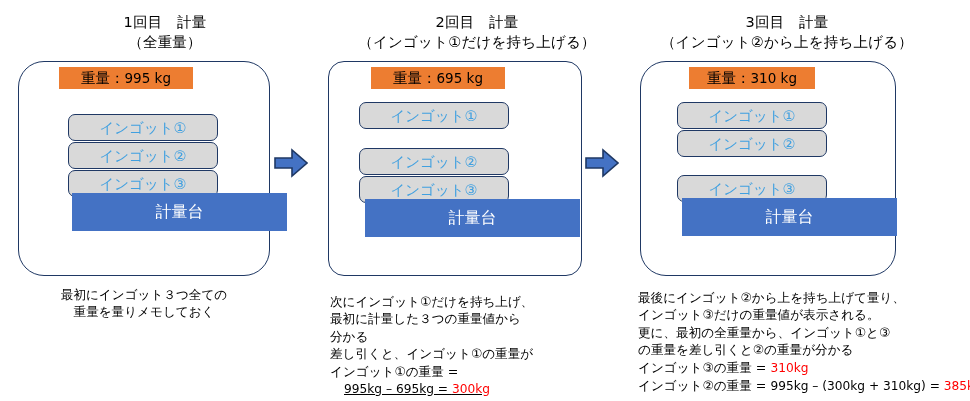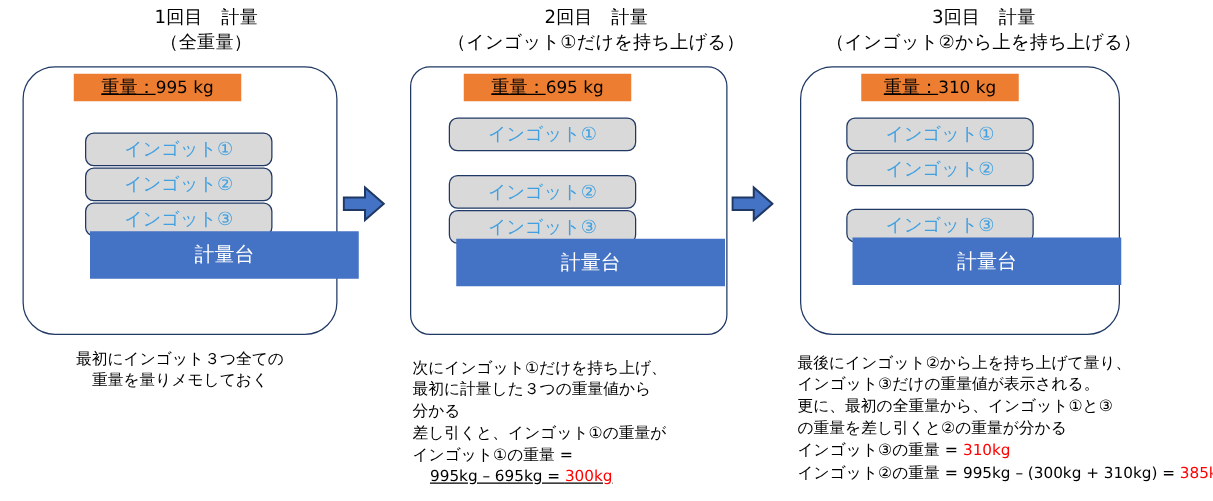--- a/index.html
+++ b/index.html
@@ -18,21 +18,21 @@
   .stage {
     position: absolute;
     left: 0; top: 0;
     width: 970px;
     height: 401px;
   }
 
   
   .column {
     position: absolute;
-    top: 0;
+    top: 8px;
     width: 330px;
     height: 355px;
   }
   .col-1 { left: 0px; }
   .col-2 { left: 312px; }
   .col-3 { left: 622px; }
 
   .col-title {
     position: absolute;
     top: 4px;
@@ -67,21 +67,21 @@
     background: #ED7D31;
     color: #000000;
     font-size: 14.5px;
     line-height: 22px;
     height: 22px;
     text-align: center;
     white-space: nowrap;
     padding: 0 6px;
     box-sizing: border-box;
   }
-  .weight-badge .label { text-decoration: underline; }
+  .weight-badge .label { }
   .weight-badge .val { font-size: 13.5px; }
 
   
   .ingot {
     position: absolute;
     background: #D9D9D9;
     border: 1.2px solid #1F3864;
     border-radius: 7px;
     color: #41A0E0;
     font-size: 14.5px;

